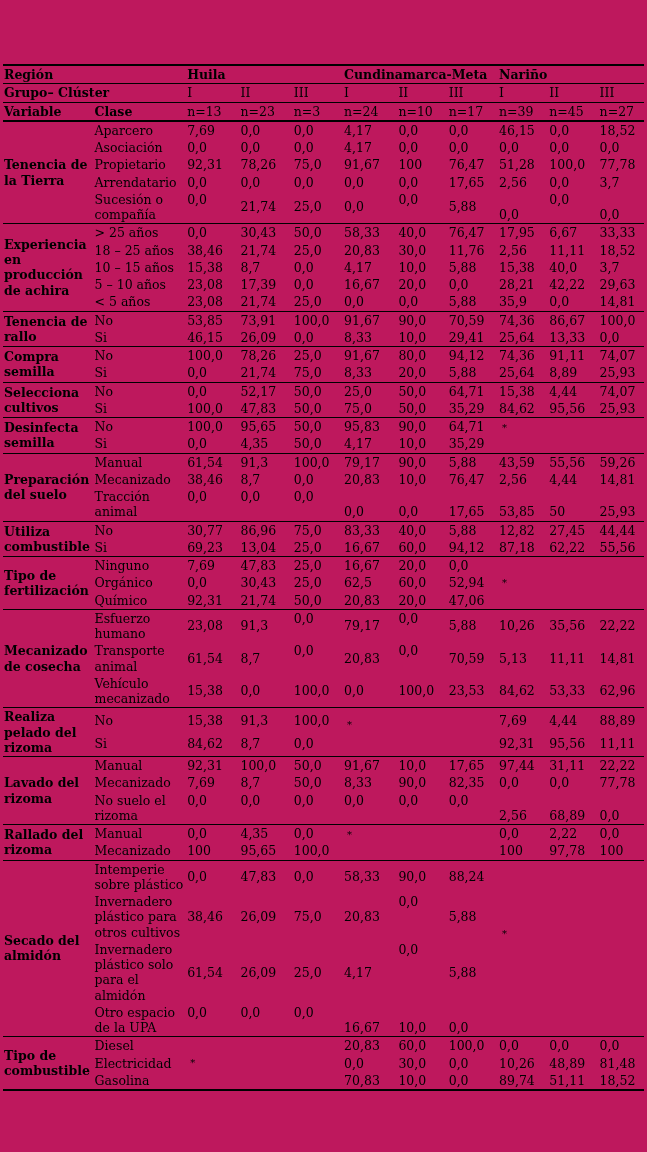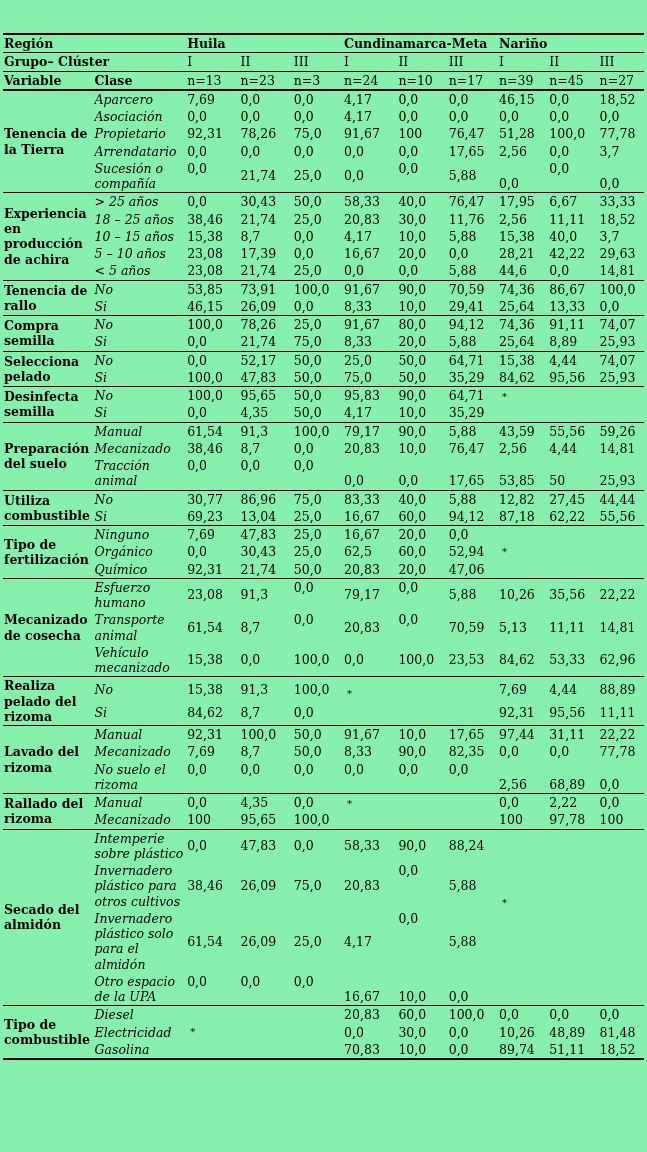--- a/index.html
+++ b/index.html
@@ -5,23 +5,23 @@
   html, body {
     margin: 0;
     padding: 0;
     background: #ffffff;
     color: #000000;
     font-family: "DejaVu Serif", serif;
   }
   .page {
     width: 647px;
     height: 1152px;
-    background: #86efac;
+    background: #be185d;
     box-sizing: border-box;
-    padding-top: 33px;
+    padding-top: 64px;
   }
   table.cluster-table {
     border-collapse: collapse;
     table-layout: fixed;
     width: 641px;
     margin-left: 3px;
     border-top: 2px solid #000;
     border-bottom: 2px solid #000;
     font-size: 12.5px;
   }
@@ -31,21 +31,21 @@
     padding: 1px 2px 1px 1px;
     line-height: 1.22;
     font-weight: normal;
     overflow: hidden;
   }
   thead th.bold { font-weight: bold; }
   thead tr.hrow1 th, thead tr.hrow2 th { border-bottom: 1px solid #000; }
   thead tr.hrow3 th { border-bottom: 2px solid #000; }
   tbody tr.group-start td { border-top: 1px solid #000; }
   td.var-cell  { vertical-align: middle; font-weight: bold; }
-  td.clase-cell{ vertical-align: middle; font-style: italic; }
+  td.clase-cell{ vertical-align: middle; }
   td.v-t { vertical-align: top; }
   td.v-m { vertical-align: middle; }
   td.v-b { vertical-align: bottom; }
   td.asterisk { font-size: 10px; padding-left: 4px; }
 </style>
 </head>
 <body>
 
 <div class="page">
   <table class="cluster-table">
@@ -207,21 +207,21 @@
           <td class="val-cell v-m">29,63</td>
         </tr>
         <tr>
           <td class="clase-cell">&lt; 5 años</td>
           <td class="val-cell v-m">23,08</td>
           <td class="val-cell v-m">21,74</td>
           <td class="val-cell v-m">25,0</td>
           <td class="val-cell v-m">0,0</td>
           <td class="val-cell v-m">0,0</td>
           <td class="val-cell v-m">5,88</td>
-          <td class="val-cell v-m">44,6</td>
+          <td class="val-cell v-m">35,9</td>
           <td class="val-cell v-m">0,0</td>
           <td class="val-cell v-m">14,81</td>
         </tr>
         <tr class="group-start">
           <td class="var-cell" rowspan="2">Tenencia de rallo</td>
           <td class="clase-cell">No</td>
           <td class="val-cell v-m">53,85</td>
           <td class="val-cell v-m">73,91</td>
           <td class="val-cell v-m">100,0</td>
           <td class="val-cell v-m">91,67</td>
@@ -262,21 +262,21 @@
           <td class="val-cell v-m">21,74</td>
           <td class="val-cell v-m">75,0</td>
           <td class="val-cell v-m">8,33</td>
           <td class="val-cell v-m">20,0</td>
           <td class="val-cell v-m">5,88</td>
           <td class="val-cell v-m">25,64</td>
           <td class="val-cell v-m">8,89</td>
           <td class="val-cell v-m">25,93</td>
         </tr>
         <tr class="group-start">
-          <td class="var-cell" rowspan="2">Selecciona pelado</td>
+          <td class="var-cell" rowspan="2">Selecciona cultivos</td>
           <td class="clase-cell">No</td>
           <td class="val-cell v-m">0,0</td>
           <td class="val-cell v-m">52,17</td>
           <td class="val-cell v-m">50,0</td>
           <td class="val-cell v-m">25,0</td>
           <td class="val-cell v-m">50,0</td>
           <td class="val-cell v-m">64,71</td>
           <td class="val-cell v-m">15,38</td>
           <td class="val-cell v-m">4,44</td>
           <td class="val-cell v-m">74,07</td>

